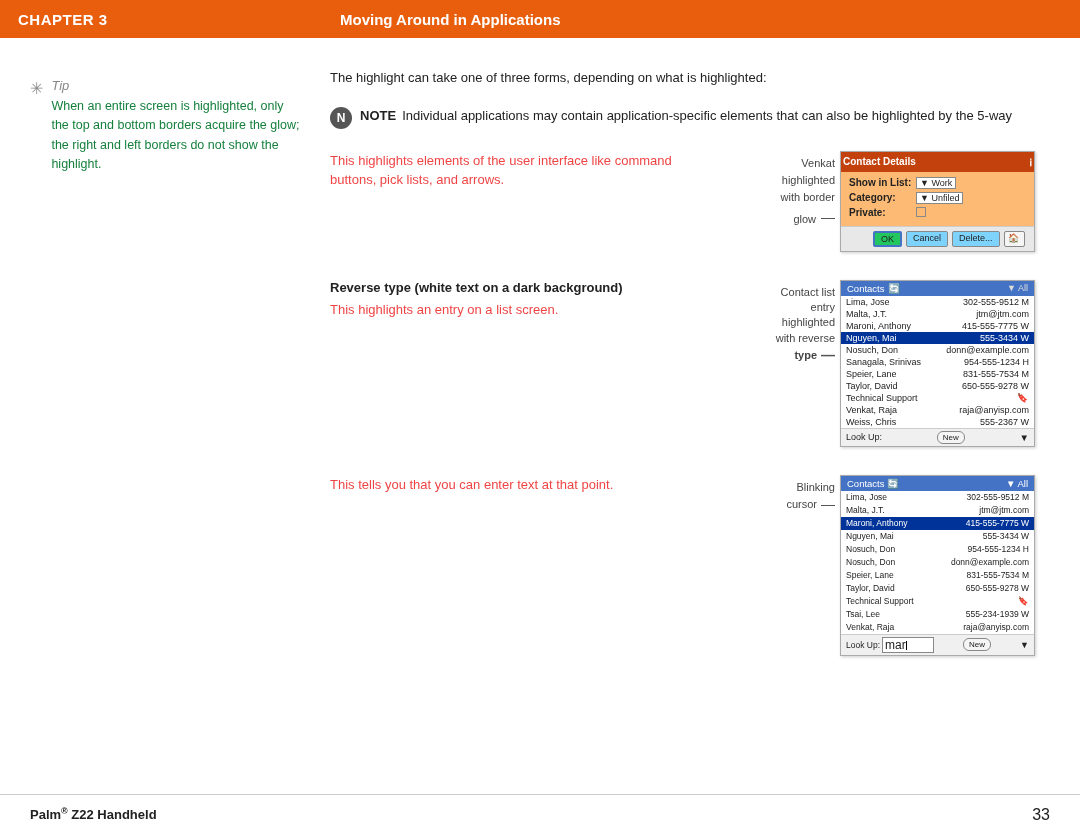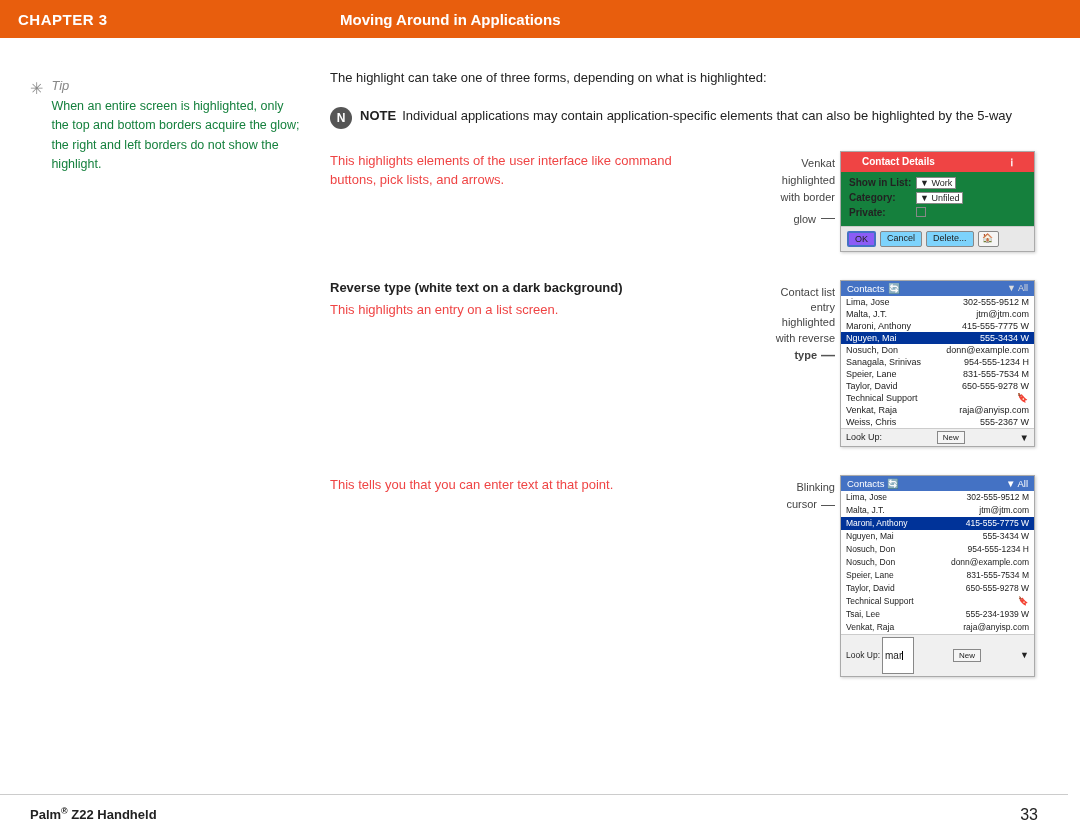--- a/index.html
+++ b/index.html
@@ -168,32 +168,32 @@
 
     
     .contact-details-screenshot {
       border: 1px solid #aaa;
       background: #f0f0f0;
       font-size: 10px;
       width: 195px;
       box-shadow: 1px 1px 3px rgba(0,0,0,0.2);
     }
     .cd-titlebar {
-      background: #ef4444;
+      background: #c2410c;
       color: white;
-      padding: 3px 21px;
+      padding: 3px 2px;
       font-weight: bold;
       font-size: 10px;
       display: flex;
       justify-content: space-between;
       align-items: center;
     }
     .cd-body {
       padding: 5px 8px;
-      background: #15803d;
+      background: #fdba74;
     }
     .cd-row {
       display: flex;
       align-items: center;
       margin-bottom: 3px;
       font-size: 10px;
     }
     .cd-label {
       font-weight: bold;
       min-width: 65px;
@@ -226,21 +226,22 @@
     }
     .cd-btn {
       border: 1px solid #888;
       background: #7dd3fc;
       padding: 1px 6px;
       font-size: 9px;
       border-radius: 2px;
     }
     .cd-btn.highlight-btn {
       border: 2px solid #4472C4;
-      background: #8b5cf6;
+      background: #22c55e;
+      margin-left: 26px;
     }
     .cd-icon-btn {
       border: 1px solid #888;
       background: #f5f5f5;
       padding: 1px 4px;
       font-size: 9px;
       border-radius: 2px;
     }
 
     
@@ -297,21 +298,21 @@
       background: #f0f0f0;
     }
     .cs-lookup {
       font-size: 9px;
     }
     .cs-new-btn {
       border: 1px solid #888;
       background: #f5f5f5;
       padding: 1px 5px;
       font-size: 8px;
-      border-radius: 0;
+      border-radius: 6px;
     }
 
     
     .contacts2-screenshot {
       border: 1px solid #aaa;
       background: #fff;
       font-size: 9px;
       width: 195px;
       box-shadow: 1px 1px 3px rgba(0,0,0,0.2);
     }
@@ -345,39 +346,39 @@
     }
     .c2-lookup-field {
       display: flex;
       align-items: center;
       gap: 2px;
       font-size: 8.5px;
     }
     .c2-input {
       border: 1px solid #888;
       background: #fff;
-      font-size: 10px;
-      padding: 12px 2px;
-      width: 32px;
+      font-size: 12px;
+      padding: 0 2px;
+      width: 52px;
     }
     .c2-cursor {
       display: inline-block;
       width: 1px;
       height: 9px;
       background: #000;
       vertical-align: middle;
       animation: blink 1s step-end infinite;
     }
 
     
     .page-footer {
       position: absolute;
       bottom: 0;
       left: 0;
-      right: 12px;
+      right: 0;
       height: 40px;
       display: flex;
       align-items: center;
       justify-content: space-between;
       padding: 0 30px;
       border-top: 1px solid #ccc;
     }
     .footer-brand {
       font-size: 13px;
       font-weight: bold;

